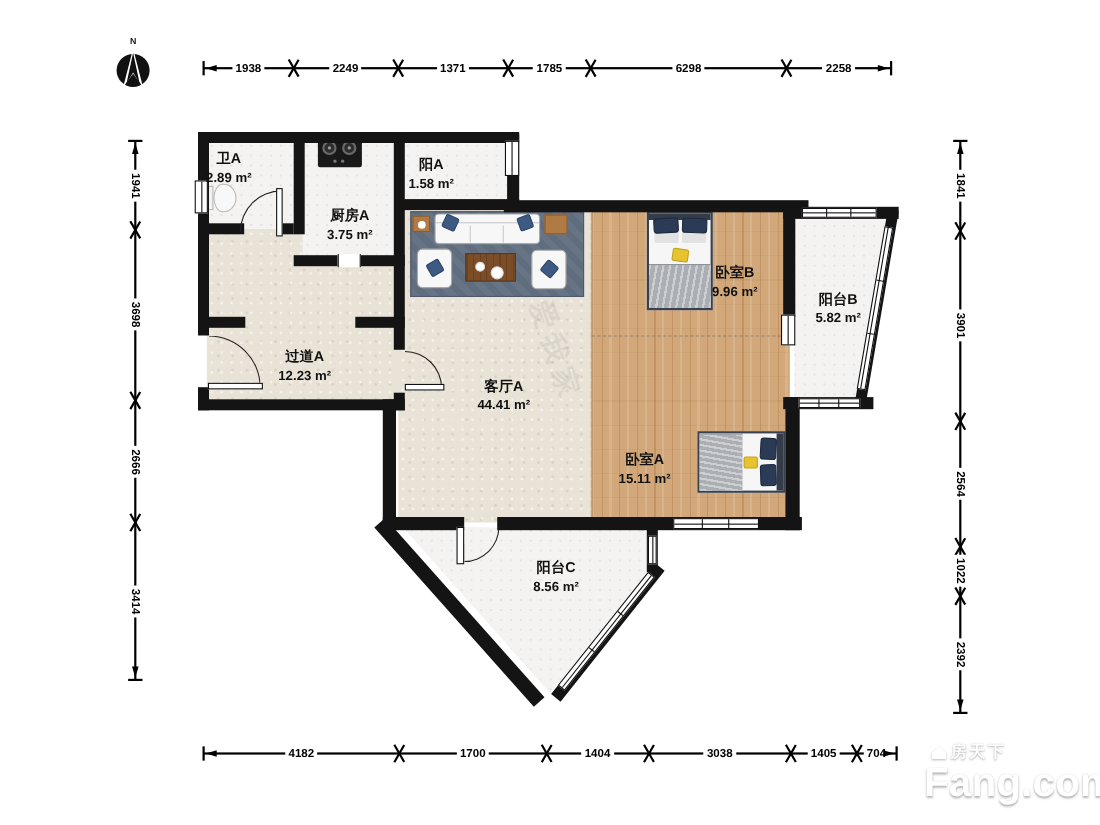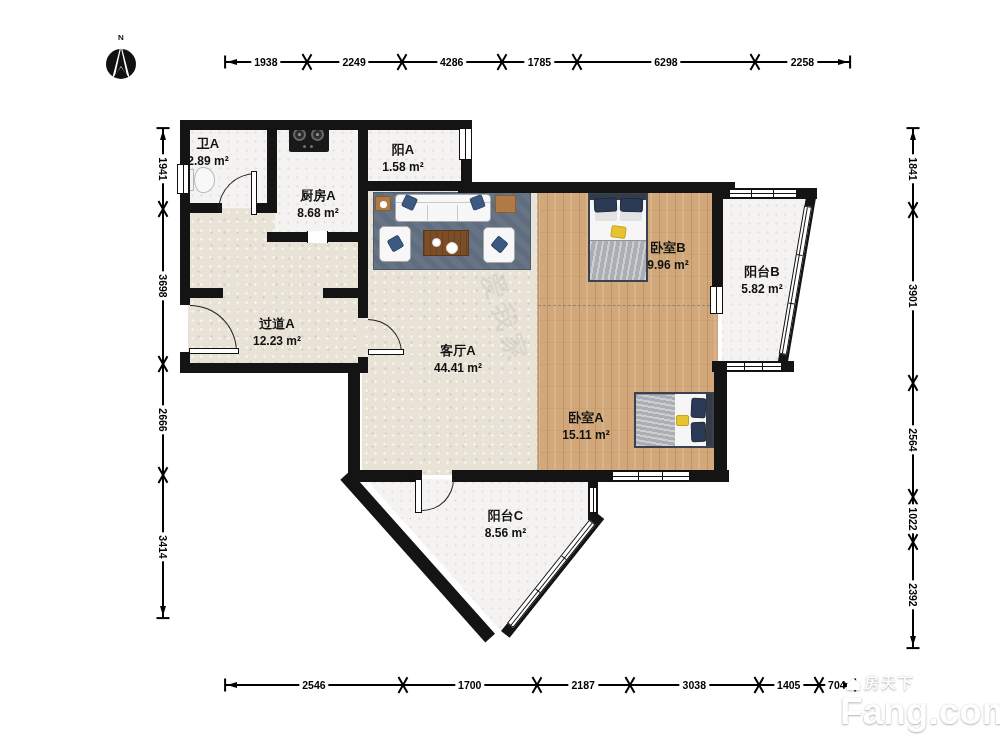--- a/index.html
+++ b/index.html
@@ -51,21 +51,21 @@
   .bblank{position:absolute;background:#abaeb3;background-image:repeating-linear-gradient(100deg,rgba(255,255,255,.4) 0 2px,transparent 2px 6px);border-top:1px solid #90949a;}
   .stove{position:absolute;left:289px;top:124px;width:40px;height:28px;background:#191919;border-radius:2px;}
   .burner{position:absolute;width:13px;height:13px;border:2px solid #6a6a6a;border-radius:50%;background:#2e2e2e;}
   .burner::after{content:"";position:absolute;left:3px;top:3px;width:3px;height:3px;background:#999;border-radius:50%;}
   .sdot{position:absolute;width:3px;height:3px;background:#777;border-radius:50%;}
   .toilet{position:absolute;left:186px;top:166px;width:30px;height:28px;}
   .ttank{position:absolute;left:0;top:3px;width:8px;height:22px;background:#f2f2f2;border:1px solid #b9b9b9;}
   .tbowl{position:absolute;left:8px;top:1px;width:21px;height:26px;background:#f8f8f8;border:1px solid #b9b9b9;border-radius:40% 55% 55% 40% / 50% 50% 50% 50%;}
 
   
-  .dim{position:absolute;margin-left:40px;}
+  .dim{position:absolute;}
   .dline{position:absolute;background:#000;}
   .dim.h .dline{left:0;right:0;top:50%;height:1.5px;margin-top:-0.75px;}
   .dim.v .dline{top:0;bottom:0;left:50%;width:1.5px;margin-left:-0.75px;}
   .dlabel{position:absolute;font-size:10.5px;font-weight:700;color:#000;background:#fff;padding:0 3px;white-space:nowrap;}
   .dim.h .dlabel{transform:translate(-50%,-50%);}
   .dim.v .dlabel{transform:translate(-50%,-50%) rotate(90deg);}
   .dmark{position:absolute;width:0;height:0;}
   .dmark::before,.dmark::after{content:"";position:absolute;left:-0.75px;top:-9px;width:1.5px;height:18px;background:#000;}
   .dmark::before{transform:rotate(30deg);}
   .dmark::after{transform:rotate(-30deg);}
@@ -208,23 +208,23 @@
   <div class="leaf" style="left:368px;top:349px;width:36px;height:6px"></div>
   <div class="arc arc-br" style="left:422px;top:479px;width:32px;height:32px"></div>
   <div class="leaf" style="left:415px;top:479px;width:7px;height:34px"></div>
 
   <div class="rlabel" style="left:173px;top:136px;width:70px">
     <span class="rname">卫A</span>
     <span class="rarea">2.89 m²</span>
   </div>
   <div class="rlabel" style="left:283px;top:188px;width:70px">
     <span class="rname">厨房A</span>
-    <span class="rarea">8.68 m²</span>
-  </div>
-  <div class="rlabel" style="left:368px;top:142px;width:70px">
+    <span class="rarea">3.75 m²</span>
+  </div>
+  <div class="rlabel" style="left:357px;top:142px;width:70px">
     <span class="rname">阳A</span>
     <span class="rarea">1.58 m²</span>
   </div>
   <div class="rlabel" style="left:237px;top:316px;width:80px">
     <span class="rname">过道A</span>
     <span class="rarea">12.23 m²</span>
   </div>
   <div class="rlabel" style="left:418px;top:343px;width:80px">
     <span class="rname">客厅A</span>
     <span class="rarea">44.41 m²</span>
@@ -245,39 +245,39 @@
     <span class="rname">阳台C</span>
     <span class="rarea">8.56 m²</span>
   </div>
 
   <div class="dim h" style="left:185px;top:55px;width:625px;height:14px">
       <div class="dline"></div>
       <span class="dlabel" style="left: 6.53758%; top: 50%;">1938</span>
       <span class="dmark" style="left: 13.0752%; top: 50%;"></span>
       <span class="dlabel" style="left: 20.6619%; top: 50%;">2249</span>
       <span class="dmark" style="left: 28.2485%; top: 50%;"></span>
-      <span class="dlabel" style="left: 36.2704%; top: 50%;">4286</span>
+      <span class="dlabel" style="left: 36.2704%; top: 50%;">1371</span>
       <span class="dmark" style="left: 44.2923%; top: 50%;"></span>
       <span class="dlabel" style="left: 50.3137%; top: 50%;">1785</span>
       <span class="dmark" style="left: 56.3352%; top: 50%;"></span>
       <span class="dlabel" style="left: 70.5505%; top: 50%;">6298</span>
       <span class="dmark" style="left: 84.7659%; top: 50%;"></span>
       <span class="dlabel" style="left: 92.3829%; top: 50%;">2258</span>
       <span class="dendbar start"></span>
       <span class="darrow start"></span>
       <span class="dendbar end"></span>
       <span class="darrow end"></span>
     </div>
   <div class="dim h" style="left:185px;top:678px;width:630px;height:14px">
       <div class="dline"></div>
-      <span class="dlabel" style="left: 14.1179%; top: 50%;">2546</span>
+      <span class="dlabel" style="left: 14.1179%; top: 50%;">4182</span>
       <span class="dmark" style="left: 28.2358%; top: 50%;"></span>
       <span class="dlabel" style="left: 38.8529%; top: 50%;">1700</span>
       <span class="dmark" style="left: 49.47%; top: 50%;"></span>
-      <span class="dlabel" style="left: 56.853%; top: 50%;">2187</span>
+      <span class="dlabel" style="left: 56.853%; top: 50%;">1404</span>
       <span class="dmark" style="left: 64.236%; top: 50%;"></span>
       <span class="dlabel" style="left: 74.4919%; top: 50%;">3038</span>
       <span class="dmark" style="left: 84.7478%; top: 50%;"></span>
       <span class="dlabel" style="left: 89.4909%; top: 50%;">1405</span>
       <span class="dmark" style="left: 94.234%; top: 50%;"></span>
       <span class="dlabel" style="left: 97.117%; top: 50%;">704</span>
       <span class="dendbar start"></span>
       <span class="darrow start"></span>
       <span class="dendbar end"></span>
       <span class="darrow end"></span>

